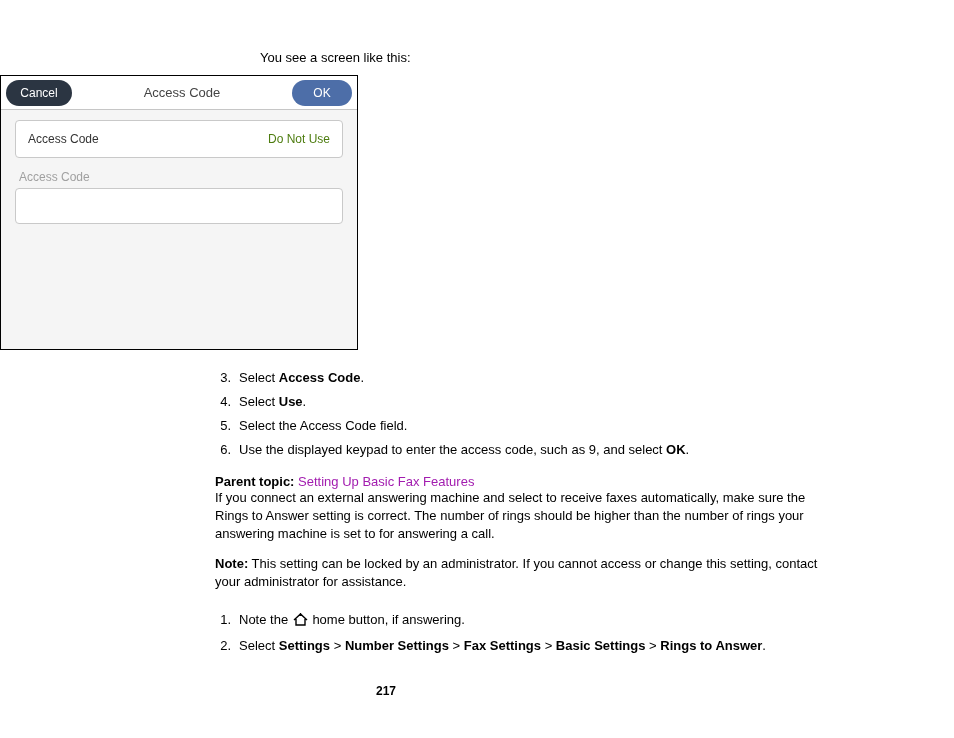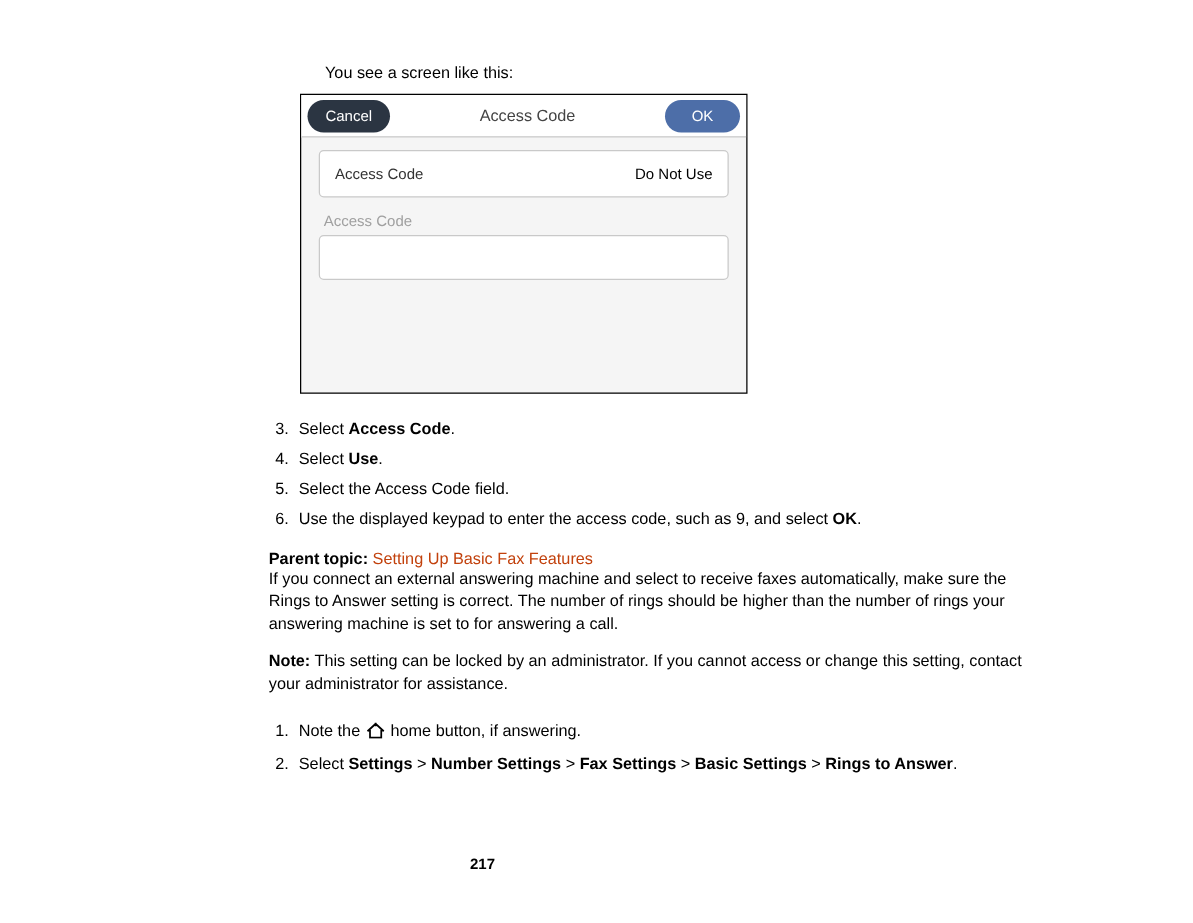--- a/index.html
+++ b/index.html
@@ -16,25 +16,24 @@
     width: 954px;
     min-height: 738px;
     padding-top: 50px;
     box-sizing: border-box;
   }
   .intro {
     margin-left: 260px;
     margin-bottom: 10px;
   }
   .device {
-    margin-left: 240px;
     width: 358px;
     border: 1px solid #000;
     box-sizing: border-box;
-    height: 240px;
+    height: 275px;
     background: #f5f5f5;
     overflow: hidden;
   }
   .dev-header {
     display: flex;
     align-items: center;
     height: 34px;
     padding: 4px 5px;
     box-sizing: border-box;
     border-bottom: 1px solid #c6c6c6;
@@ -72,21 +71,21 @@
     border: 1px solid #c9c9c9;
     border-radius: 4px;
     height: 36px;
     display: flex;
     align-items: center;
     justify-content: space-between;
     padding: 0 12px;
     font-size: 12px;
   }
   .field-label { color: #333; }
-  .field-value-blue { color: #000000; }
+  .field-value-blue { color: #4d7c0f; }
   .field-caption {
     color: #a0a0a0;
     font-size: 12px;
     margin: 12px 0 4px 4px;
   }
   .field-input {
     background: #fff;
     border: 1px solid #c9c9c9;
     border-radius: 4px;
     height: 34px;
@@ -106,21 +105,21 @@
   }
   .steps li .num {
     width: 16px;
     text-align: right;
     flex-shrink: 0;
   }
   .parent-topic {
     margin-left: 215px;
     margin-top: 6px;
   }
-  .link { color: #c2410c; }
+  .link { color: #a21caf; }
 
   .h2 {
     margin: 14px 0 6px 128px;
     font-weight: bold;
   }
   .para {
     margin-left: 215px;
     margin-right: 117px;
     line-height: 1.4;
     margin-bottom: 12px;

